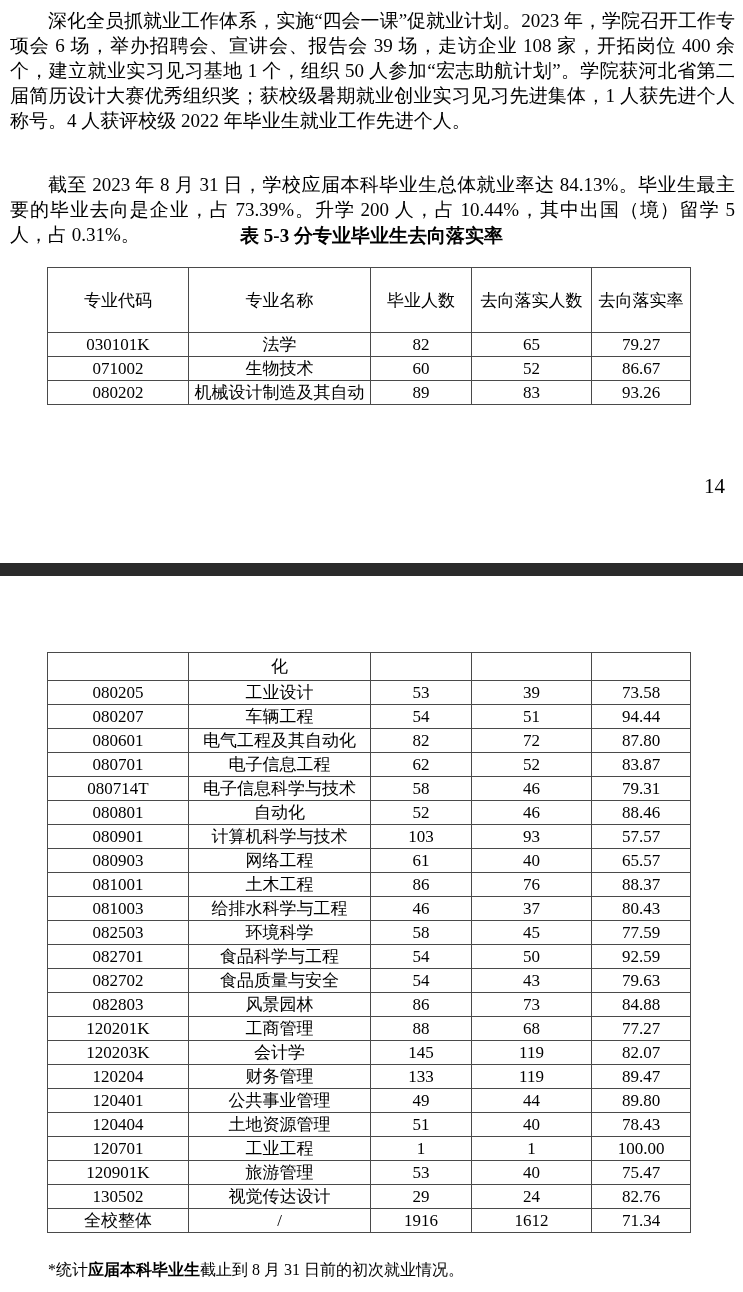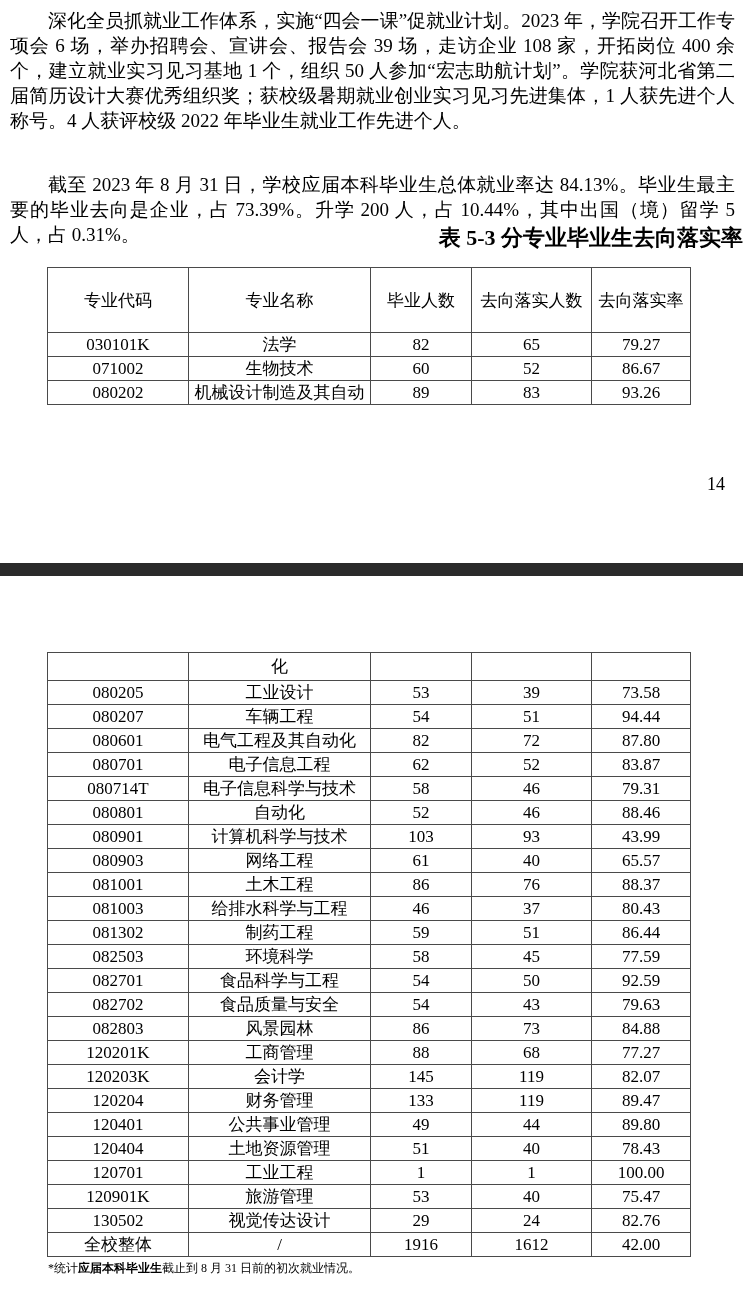--- a/index.html
+++ b/index.html
@@ -19,21 +19,21 @@
     font-size:19px; line-height:25px;
     text-align:justify; text-indent:2em;
     margin:0;
   }
   #p1 { top:8px; }
   #p2 { top:172px; }
 
   
   #tbl-title {
     top:223px; left:0; width:743px;
-    text-align:right; font-weight:bold; font-size:22px;
+    text-align:center; font-weight:bold; font-size:19px;
   }
 
   
   table.emp {
     border-collapse:collapse;
     table-layout:fixed;
     width:643px;
   }
   table.emp td, table.emp th {
     border:1px solid #4a4a4a;
@@ -44,35 +44,35 @@
     padding:0;
     overflow:hidden;
     white-space:nowrap;
   }
   #table1 { top:267px; left:47px;padding-left:23px; }
   #table1 thead th { height:64px; }
   #table1 tbody tr { height:24px; }
 
   #page-num {
     top:474px; right:18px;
-    font-size:18px;
+    font-size:21px;
   }
 
   #page-bar {
     top:563px; left:0;
     width:743px; height:13px;
   }
 
   #table2 { top:652px; left:47px; }
   #table2 tbody tr { height:24px; }
   #table2 tbody tr.cont-row { height:28px; }
 
   #footnote {
     top:1260px; left:48px;
-    font-size:12px;
+    font-size:16px;
     white-space:nowrap;
   }
   #footnote .fn-bold { font-weight:bold; }
 </style>
 </head>
 <body>
 
 <p id="p1" class="abs para">深化全员抓就业工作体系，实施“四会一课”促就业计划。2023 年，学院召开工作专项会 6 场，举办招聘会、宣讲会、报告会 39 场，走访企业 108 家，开拓岗位 400 余个，建立就业实习见习基地 1 个，组织 50 人参加“宏志助航计划”。学院获河北省第二届简历设计大赛优秀组织奖；获校级暑期就业创业实习见习先进集体，1 人获先进个人称号。4 人获评校级 2022 年毕业生就业工作先进个人。</p>
 
 <p id="p2" class="abs para">截至 2023 年 8 月 31 日，学校应届本科毕业生总体就业率达 84.13%。毕业生最主要的毕业去向是企业，占 73.39%。升学 200 人，占 10.44%，其中出国（境）留学 5 人，占 0.31%。</p>
@@ -181,21 +181,21 @@
         <td>自动化</td>
         <td>52</td>
         <td>46</td>
         <td>88.46</td>
       </tr>
       <tr>
         <td>080901</td>
         <td>计算机科学与技术</td>
         <td>103</td>
         <td>93</td>
-        <td>43.99</td>
+        <td>57.57</td>
       </tr>
       <tr>
         <td>080903</td>
         <td>网络工程</td>
         <td>61</td>
         <td>40</td>
         <td>65.57</td>
       </tr>
       <tr>
         <td>081001</td>
@@ -205,27 +205,20 @@
         <td>88.37</td>
       </tr>
       <tr>
         <td>081003</td>
         <td>给排水科学与工程</td>
         <td>46</td>
         <td>37</td>
         <td>80.43</td>
       </tr>
       <tr>
-        <td>081302</td>
-        <td>制药工程</td>
-        <td>59</td>
-        <td>51</td>
-        <td>86.44</td>
-      </tr>
-      <tr>
         <td>082503</td>
         <td>环境科学</td>
         <td>58</td>
         <td>45</td>
         <td>77.59</td>
       </tr>
       <tr>
         <td>082701</td>
         <td>食品科学与工程</td>
         <td>54</td>
@@ -300,18 +293,18 @@
         <td>视觉传达设计</td>
         <td>29</td>
         <td>24</td>
         <td>82.76</td>
       </tr>
       <tr>
         <td>全校整体</td>
         <td>/</td>
         <td>1916</td>
         <td>1612</td>
-        <td>42.00</td>
+        <td>71.34</td>
       </tr>
     </tbody>
 </table>
 
 <div id="footnote" class="abs"><span>*统计</span><span class="fn-bold">应届本科毕业生</span><span>截止到 8 月 31 日前的初次就业情况。</span></div>
 
 </body></html>

